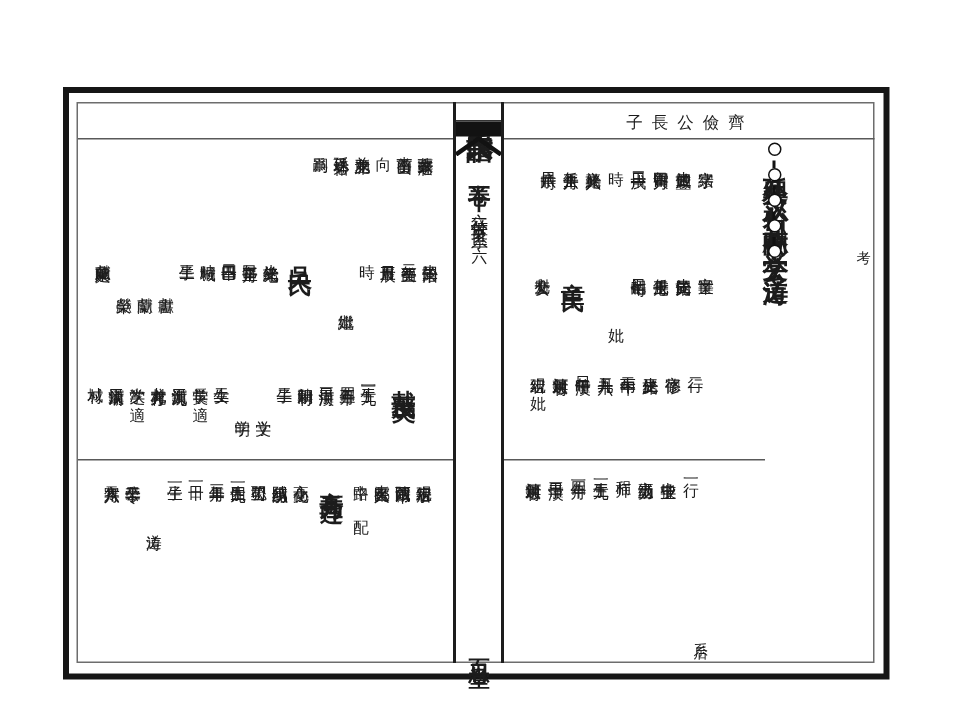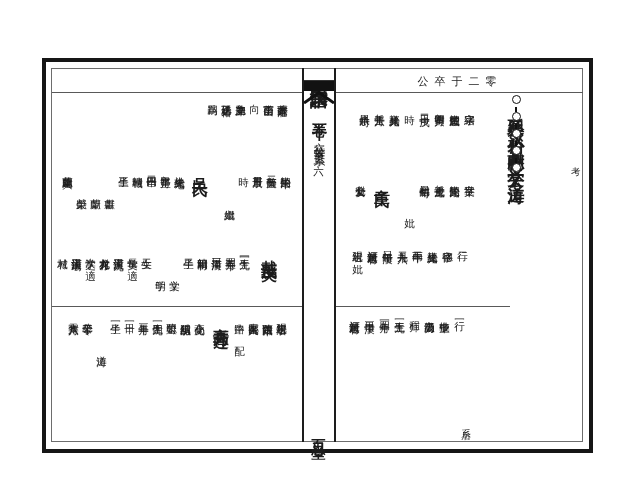--- a/index.html
+++ b/index.html
@@ -39,21 +39,21 @@
   .small-note{font-size:9.5px;letter-spacing:1px;}
 </style>
 </head>
 <body>
 
 <div class="abs outer-frame"></div>
 <div class="abs inner-frame"></div>
 
 <div class="abs rule" style="left:52px;top:92px;width:250px;"></div>
 <div class="abs rule" style="left:336px;top:92px;width:247px;"></div>
-<div class="abs header-text">公卒于二零</div>
+<div class="abs header-text">子長公儉齊</div>
 
 <div class="abs rule" style="left:52px;top:306px;width:250px;"></div>
 <div class="abs rule" style="left:336px;top:306px;width:174px;"></div>
 
 <div class="abs spine">
   <div class="v spine-title">張氏宗譜</div>
   <div class="spine-rule"></div>
   <div class="fishtail-band"></div>
   <svg class="fishtail-chev" width="30" height="13" viewBox="0 0 30 13">
     <polyline points="0,12 15,1.5 30,12" fill="none" stroke="#121212" stroke-width="3"></polyline>

